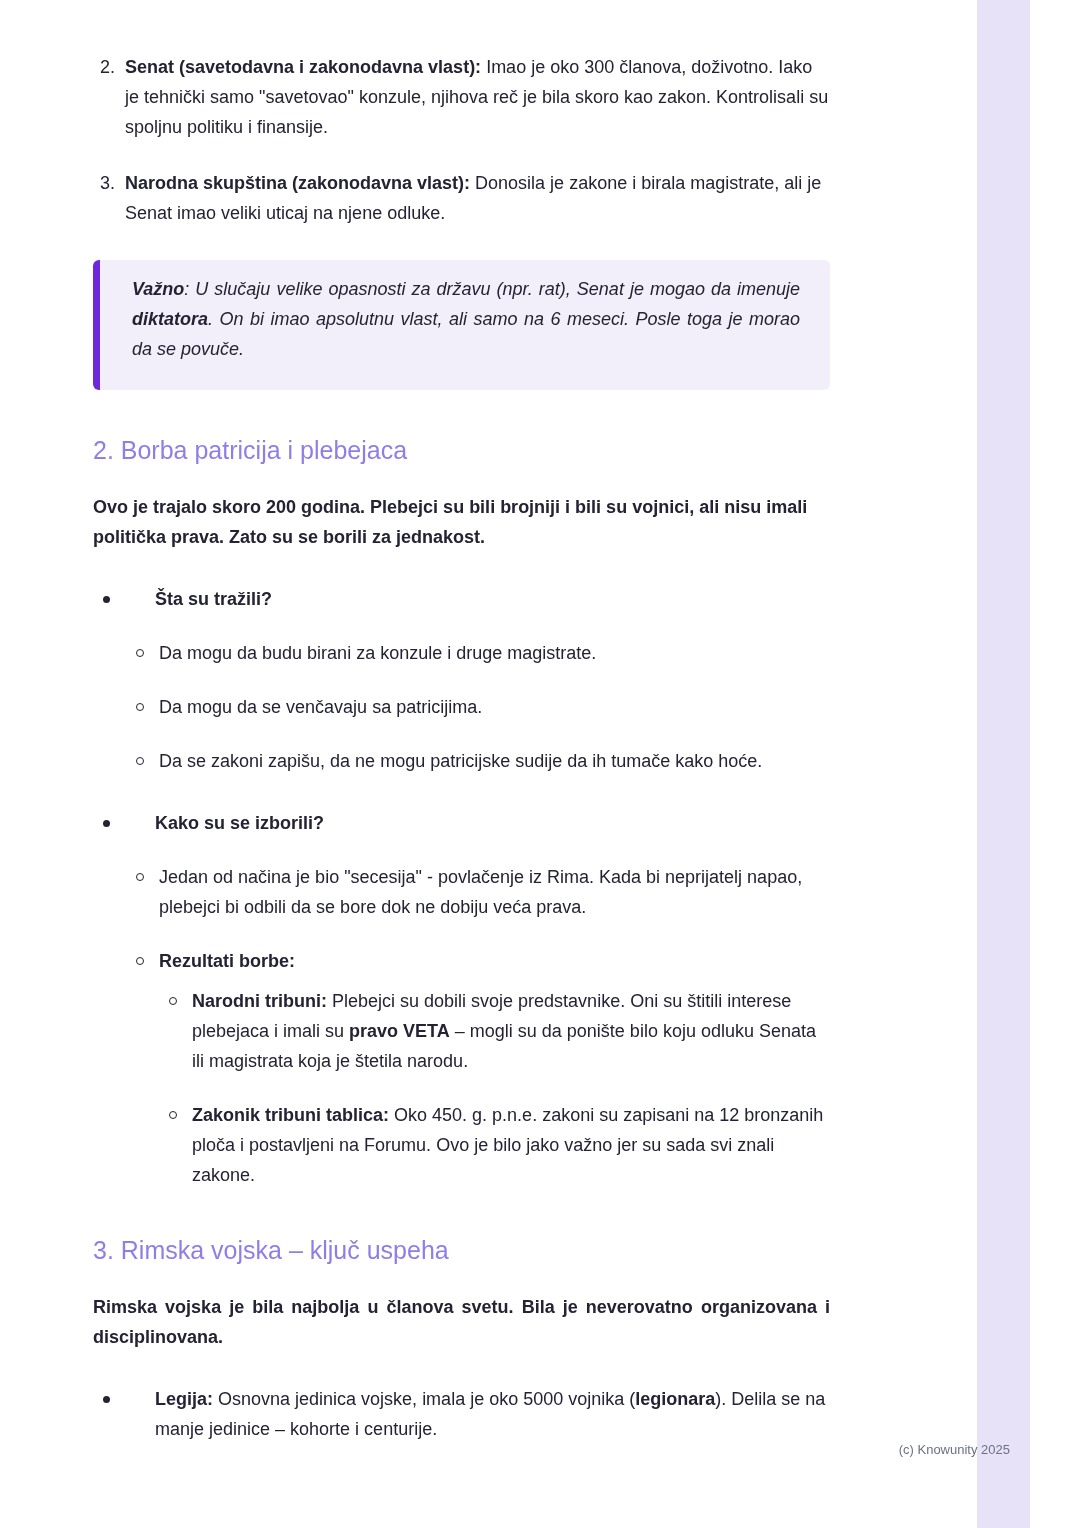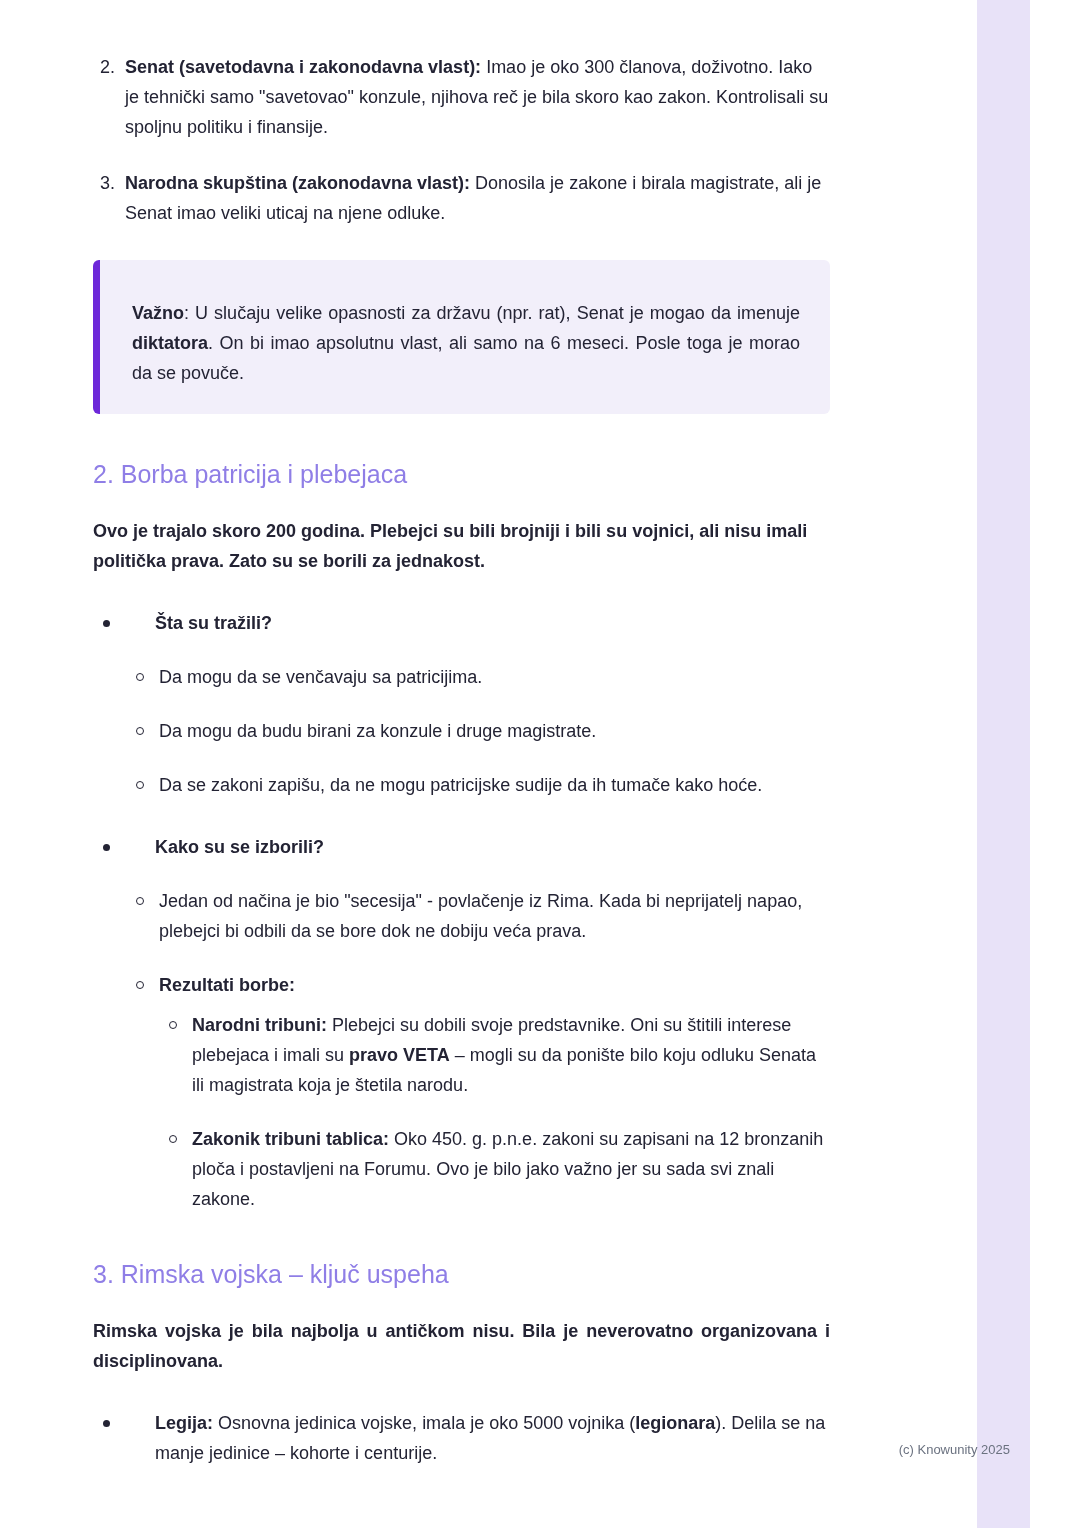--- a/index.html
+++ b/index.html
@@ -47,21 +47,22 @@
   .oli + .oli { margin-top: 26px; }
   .oli .num { flex: none; width: 25px; }
   .oli .txt { flex: 1; }
 
   
   .callout {
     margin-top: 32px;
     background: var(--callout-bg);
     border-left: 7px solid var(--callout-bar);
     border-radius: 6px;
-    padding: 38px 30px 26px 32px;
+    padding: 14px 30px 26px 32px;
+    font-style: italic;
   }
   .callout .txt { text-align: justify; }
 
   
   .heading {
     margin-top: 44px;
     font-size: 25px;
     line-height: 32px;
     font-weight: 400;
     color: var(--accent);
@@ -126,26 +127,26 @@
 
   <p class="txt para">Ovo je trajalo skoro 200 godina. Plebejci su bili brojniji i bili su vojnici, ali nisu imali politička prava. Zato su se borili za jednakost.</p>
 
   <div class="li l1">
     <span class="marker solid"></span>
     <p class="txt strong">Šta su tražili?</p>
   </div>
 
   <div class="li l2">
     <span class="marker open"></span>
-    <p class="txt">Da mogu da se venčavaju sa patricijima.</p>
+    <p class="txt">Da mogu da budu birani za konzule i druge magistrate.</p>
   </div>
 
   <div class="li l2">
     <span class="marker open"></span>
-    <p class="txt">Da mogu da budu birani za konzule i druge magistrate.</p>
+    <p class="txt">Da mogu da se venčavaju sa patricijima.</p>
   </div>
 
   <div class="li l2">
     <span class="marker open"></span>
     <p class="txt">Da se zakoni zapišu, da ne mogu patricijske sudije da ih tumače kako hoće.</p>
   </div>
 
   <div class="li l1">
     <span class="marker solid"></span>
     <p class="txt strong">Kako su se izborili?</p>
@@ -166,21 +167,21 @@
     <p class="txt"><strong>Narodni tribuni:</strong> Plebejci su dobili svoje predstavnike. Oni su štitili interese plebejaca i imali su <strong>pravo VETA</strong> – mogli su da ponište bilo koju odluku Senata ili magistrata koja je štetila narodu.</p>
   </div>
 
   <div class="li l3">
     <span class="marker open"></span>
     <p class="txt"><strong>Zakonik tribuni tablica:</strong> Oko 450. g. p.n.e. zakoni su zapisani na 12 bronzanih ploča i postavljeni na Forumu. Ovo je bilo jako važno jer su sada svi znali zakone.</p>
   </div>
 
   <h2 class="heading">3. Rimska vojska – ključ uspeha</h2>
 
-  <p class="txt para justify">Rimska vojska je bila najbolja u antičkom nisu. Bila je neverovatno organizovana i disciplinovana.</p>
+  <p class="txt para justify">Rimska vojska je bila najbolja u članova svetu. Bila je neverovatno organizovana i disciplinovana.</p>
 
   <div class="li l1">
     <span class="marker solid"></span>
     <p class="txt"><strong>Legija:</strong> Osnovna jedinica vojske, imala je oko 5000 vojnika (<strong>legionara</strong>). Delila se na manje jedinice – kohorte i centurije.</p>
   </div>
 
 </main>
 
 <div class="footer">(c) Knowunity 2025</div>
 

